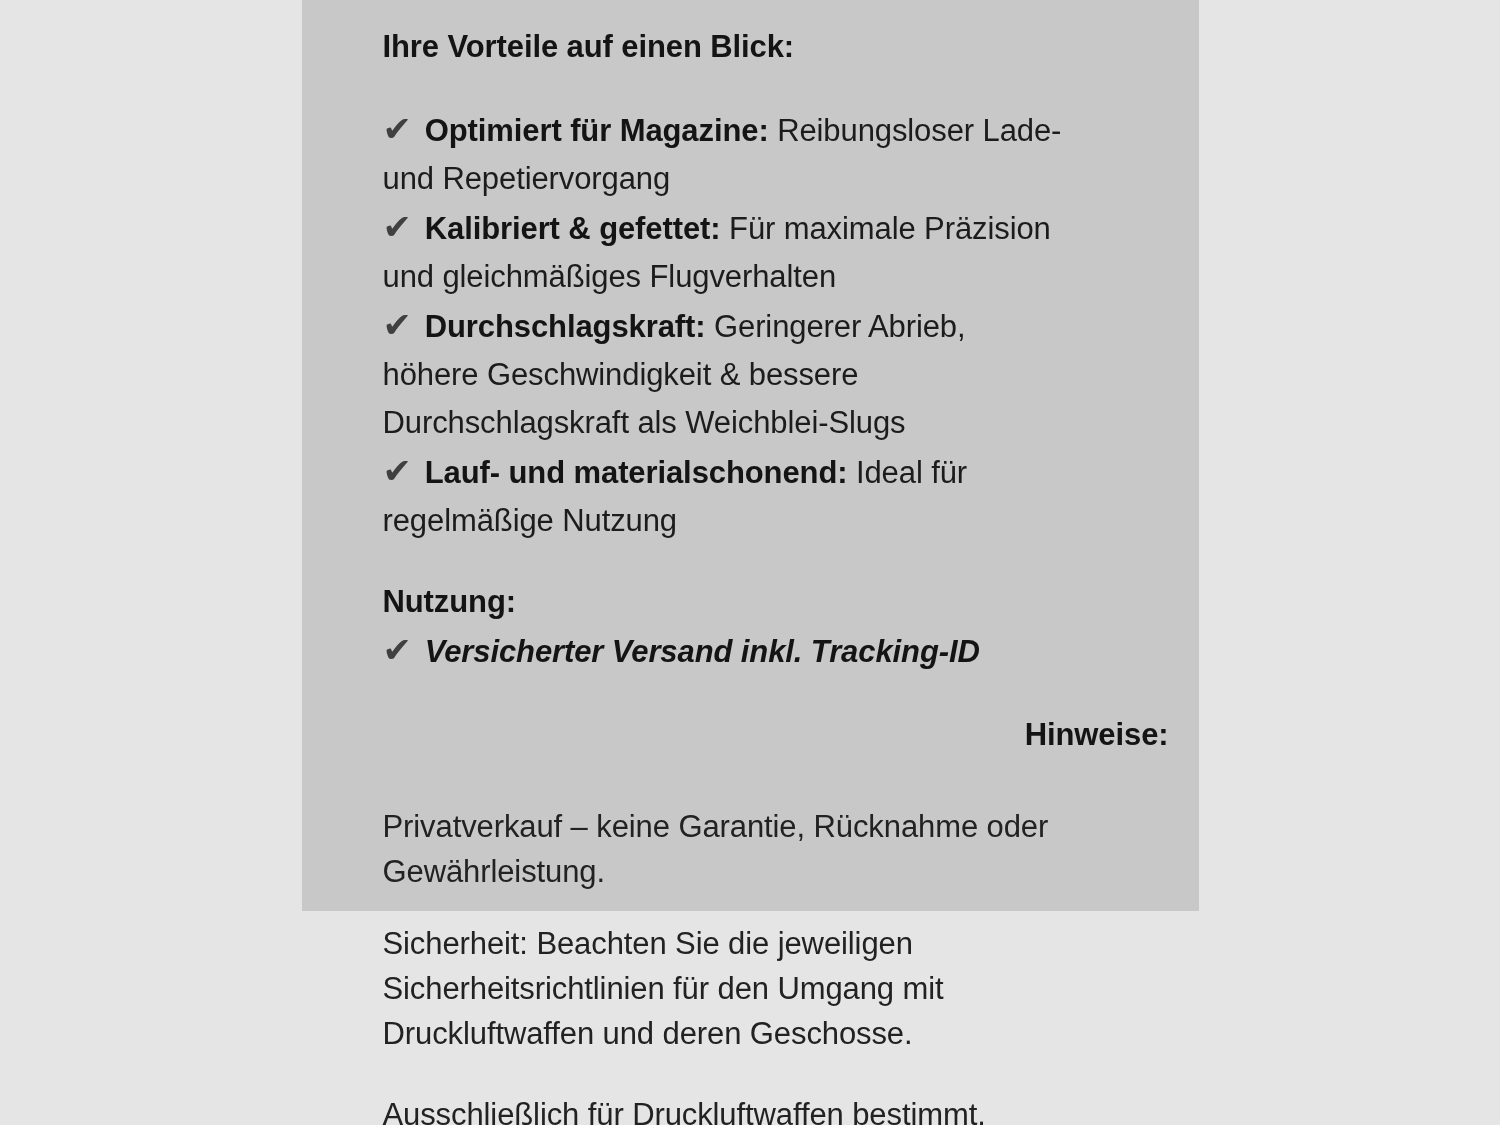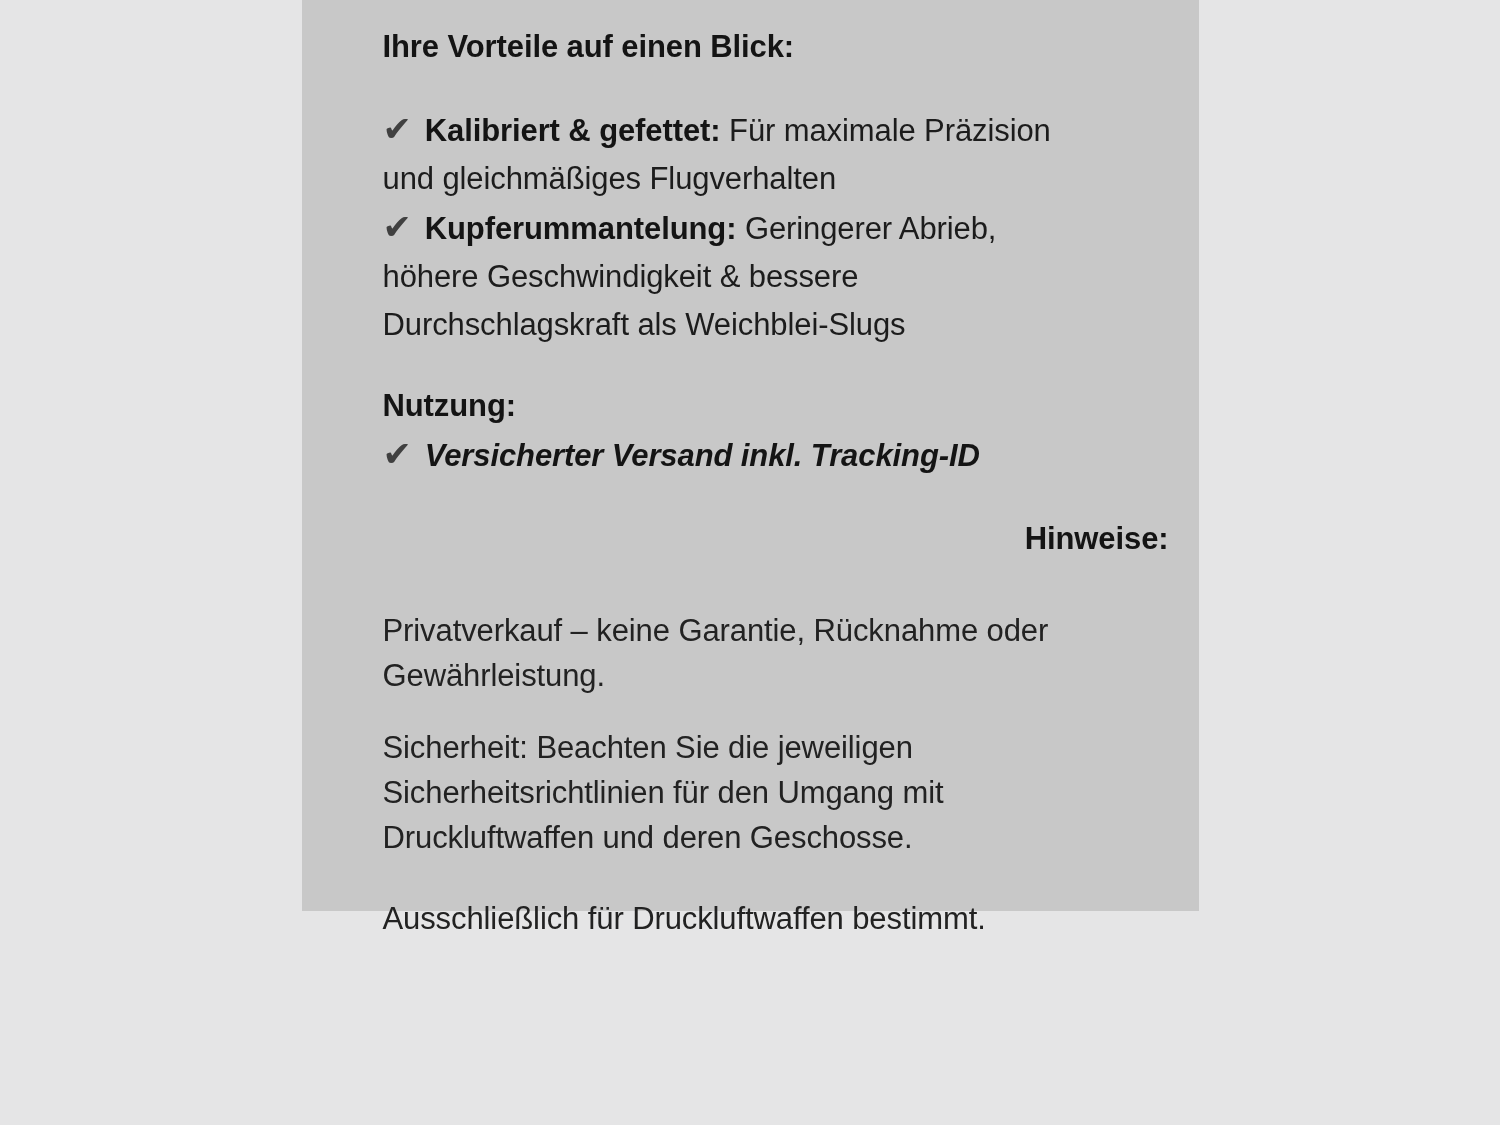--- a/index.html
+++ b/index.html
@@ -78,28 +78,32 @@
   .para-3 { margin-top: 27px; }
 </style>
 </head>
 <body>
 
 <div class="page">
   <div class="panel top-text">
 
     <p class="section-heading benefits-heading">Ihre Vorteile auf einen Blick:</p>
 
+    <p class="bullet"><span class="check">✔</span><span class="label">Optimiert für Magazine:</span><span> Reibungsloser Lade-
+und Repetiervorgang</span></p>
 
     <p class="bullet"><span class="check">✔</span><span class="label">Kalibriert &amp; gefettet:</span><span> Für maximale Präzision
 und gleichmäßiges Flugverhalten</span></p>
 
-    <p class="bullet"><span class="check">✔</span><span class="label">Kupferummantelung:</span><span> Geringerer Abrieb,
+    <p class="bullet"><span class="check">✔</span><span class="label">Durchschlagskraft:</span><span> Geringerer Abrieb,
 höhere Geschwindigkeit &amp; bessere
 Durchschlagskraft als Weichblei-Slugs</span></p>
 
+    <p class="bullet"><span class="check">✔</span><span class="label">Lauf- und materialschonend:</span><span> Ideal für
+regelmäßige Nutzung</span></p>
 
     <div class="shipping-block">
       <p class="section-heading">Nutzung:</p>
       <p class="bullet shipping-item"><span class="check">✔</span><span>Versicherter Versand inkl. Tracking-ID</span></p>
     </div>
 
     <p class="section-heading notes-heading">Hinweise:</p>
 
     <p class="para para-1">Privatverkauf – keine Garantie, Rücknahme oder
 Gewährleistung.</p>

